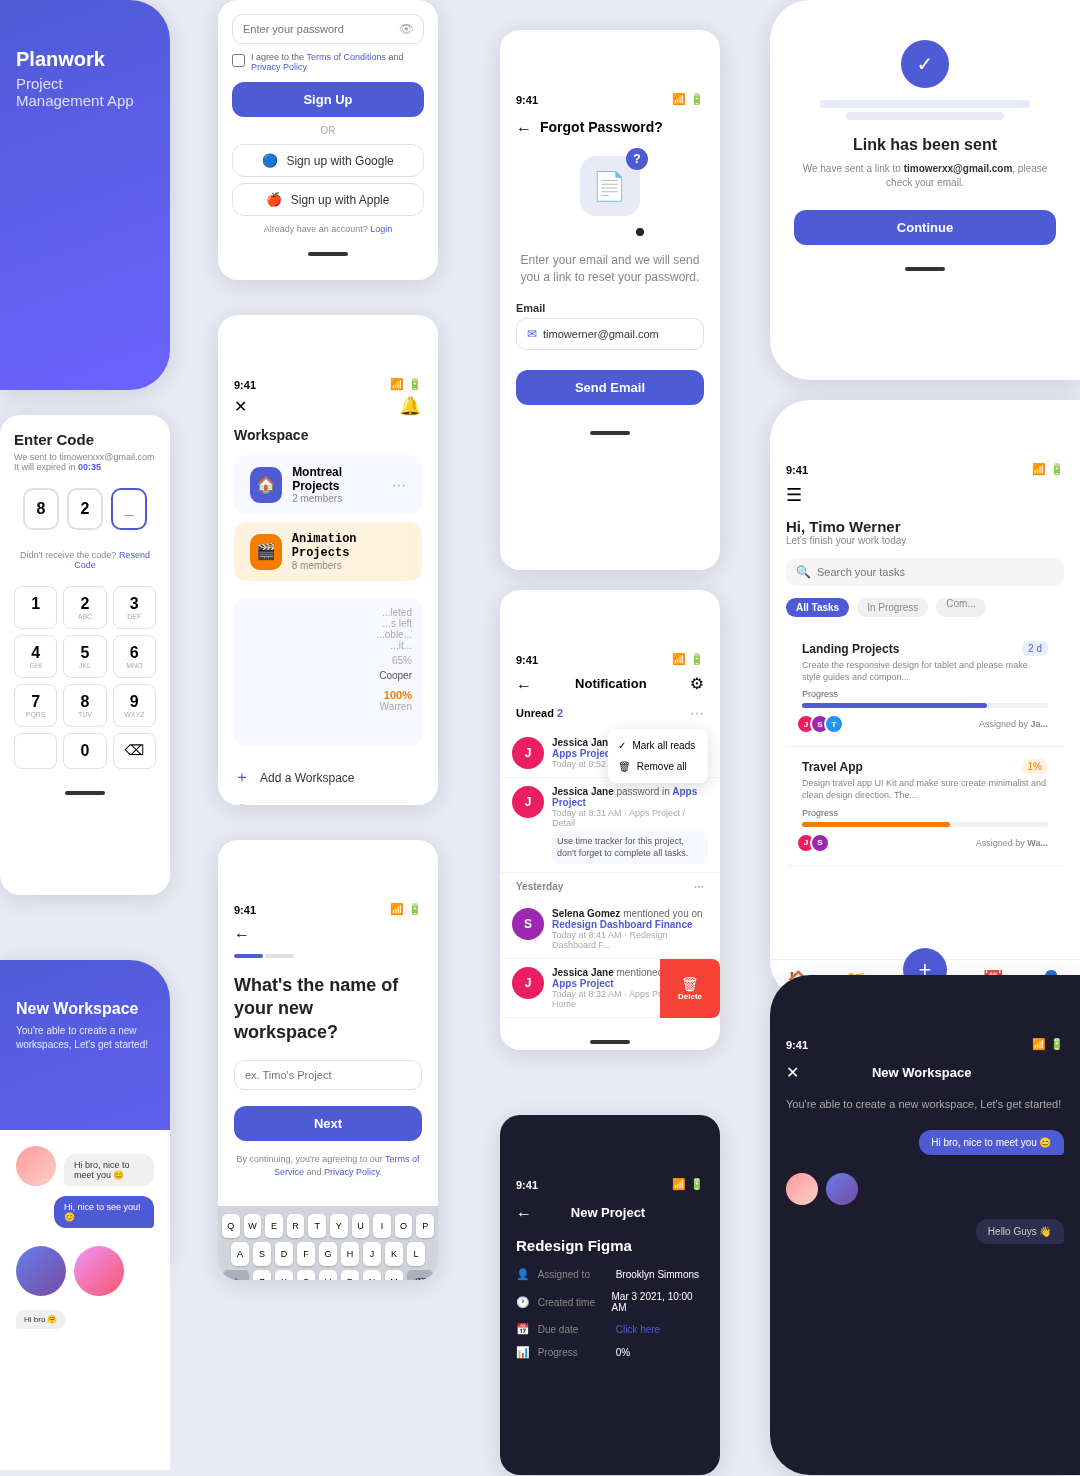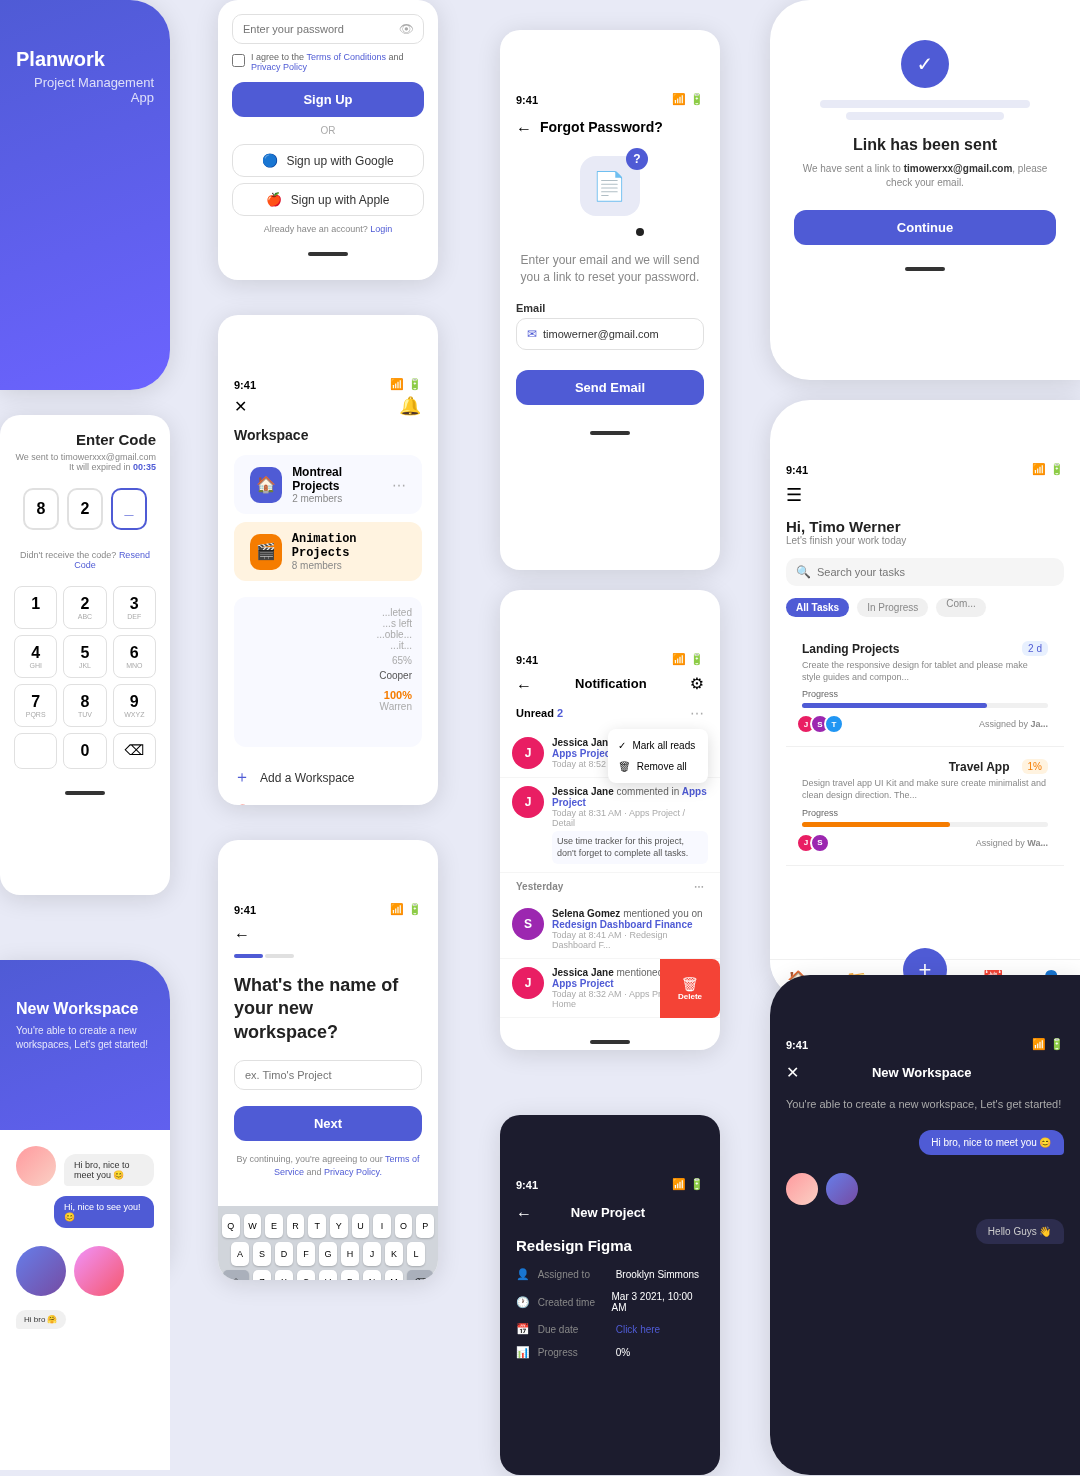--- a/index.html
+++ b/index.html
@@ -246,21 +246,21 @@
       padding: 12px 16px;
       border-bottom: 1px solid #f0f0f0;
     }
   </style>
 </head>
 <body>
 
 <div class="phone planwork-splash">
   <div style="padding: 48px 16px 20px;">
     <div style="font-size: 20px; font-weight: 800; margin-bottom: 4px;">Planwork</div>
-    <div style="font-size: 13px; opacity: 0.8; text-align: right;">Project Management App</div>
+    <div style="font-size: 15px; opacity: 0.8;">Project Management App</div>
   </div>
 </div>
 
 <div class="phone signup-screen" style="left:218px;top:0;width:220px;height:280px;border-radius:20px;">
   <div style="padding: 14px 14px 10px;">
     <div style="position:relative; margin-bottom:8px;">
       <input class="input-field" type="password" style="padding-right: 30px;" placeholder="Enter your password">
       <span style="position:absolute;right:10px;top:8px;color:#aaa;font-size:12px;">👁</span>
     </div>
     <div style="display:flex;align-items:flex-start;gap:6px;margin-bottom:10px;">
@@ -405,21 +405,21 @@
     <div class="kb-row">
       <div class="kb-key dark wide" style="font-size:8px;">123</div>
       <div class="kb-key space" style="font-size:9px;">space</div>
       <div class="kb-key go" style="font-size:9px;">Go</div>
     </div>
   </div>
 </div>
 
 <div class="phone enter-code-screen">
   <div style="padding:16px 14px;">
-    <div style="text-align:right;margin-bottom:16px;">
+    <div style="text-align:left;margin-bottom:16px;">
       <div style="font-size:15px;font-weight:700;color:#222;">Enter Code</div>
       <div style="font-size:9px;color:#888;margin-top:4px;">
         <span>We sent to timowerxxx@gmail.com</span>
       </div>
       <div style="font-size:9px;color:#888;">
         <span>It will expired in</span> <span style="color:#4f5bd5;font-weight:600;">00:35</span>
       </div>
     </div>
     <div style="display:flex;justify-content:center;gap:8px;margin-bottom:20px;">
       <div style="width:36px;height:42px;border:2px solid #e0e0e0;border-radius:10px;display:flex;align-items:center;justify-content:center;font-size:16px;font-weight:700;">8</div>
@@ -579,21 +579,21 @@
       <div style="padding:5px 10px;font-size:10px;display:flex;align-items:center;gap:6px;">
         <span>🗑</span> 
           <span>Remove all</span>
       </div>
     </div>
   </div>
 
   <div class="notif-item">
     <div class="notif-avatar" style="background:#e91e63;">J</div>
     <div>
-      <div style="font-size:10px;font-weight:600;color:#222;"><span>Jessica Jane</span> <span style="font-weight:400;color:#666;">commented in</span> <span style="color:#4f5bd5;">Apps Project</span></div>
+      <div style="font-size:10px;font-weight:600;color:#222;"><span>Jessica Jane</span> <span style="font-weight:400;color:#666;">password in</span> <span style="color:#4f5bd5;">Apps Project</span></div>
       <div style="font-size:9px;color:#aaa;margin-bottom:3px;">Today at 8:31 AM · Apps Project / Detail</div>
       <div style="font-size:9px;color:#555;background:#f8f9ff;border-radius:6px;padding:5px;line-height:1.3;">Use time tracker for this project, don't forget to complete all tasks.</div>
     </div>
   </div>
 
   <div style="padding:8px 16px;font-size:10px;font-weight:600;color:#888;display:flex;justify-content:space-between;">
     <span>Yesterday</span>
     <span style="color:#aaa;">⋯</span>
   </div>
 
@@ -727,21 +727,21 @@
         <div class="avatar-stack">
           <div class="av" style="background:#e91e63;">J</div>
           <div class="av" style="background:#9c27b0;">S</div>
           <div class="av" style="background:#2196f3;">T</div>
         </div>
         <div style="font-size:9px;color:#888;">Assigned by <span style="font-weight:600;">Ja...</span></div>
       </div>
     </div>
 
     <div class="task-card">
-      <div style="display:flex;justify-content:flex-end;align-items:center;margin-bottom:4px;gap:12px;">
+      <div style="display:flex;justify-content:space-between;align-items:center;margin-bottom:4px;">
         <span style="font-size:12px;font-weight:700;color:#222;">Travel App</span>
         <span class="tag-orange">1%</span>
       </div>
       <div style="font-size:9px;color:#888;margin-bottom:6px;line-height:1.3;">Design travel app UI Kit and make sure create minimalist and clean design direction. The...</div>
       <div style="font-size:9px;color:#666;margin-bottom:2px;">Progress</div>
       <div class="progress-bar-wrap">
         <div class="progress-bar-fill" style="width:60%;background:#f57c00;"></div>
       </div>
       <div style="display:flex;justify-content:space-between;align-items:center;margin-top:6px;">
         <div class="avatar-stack">

